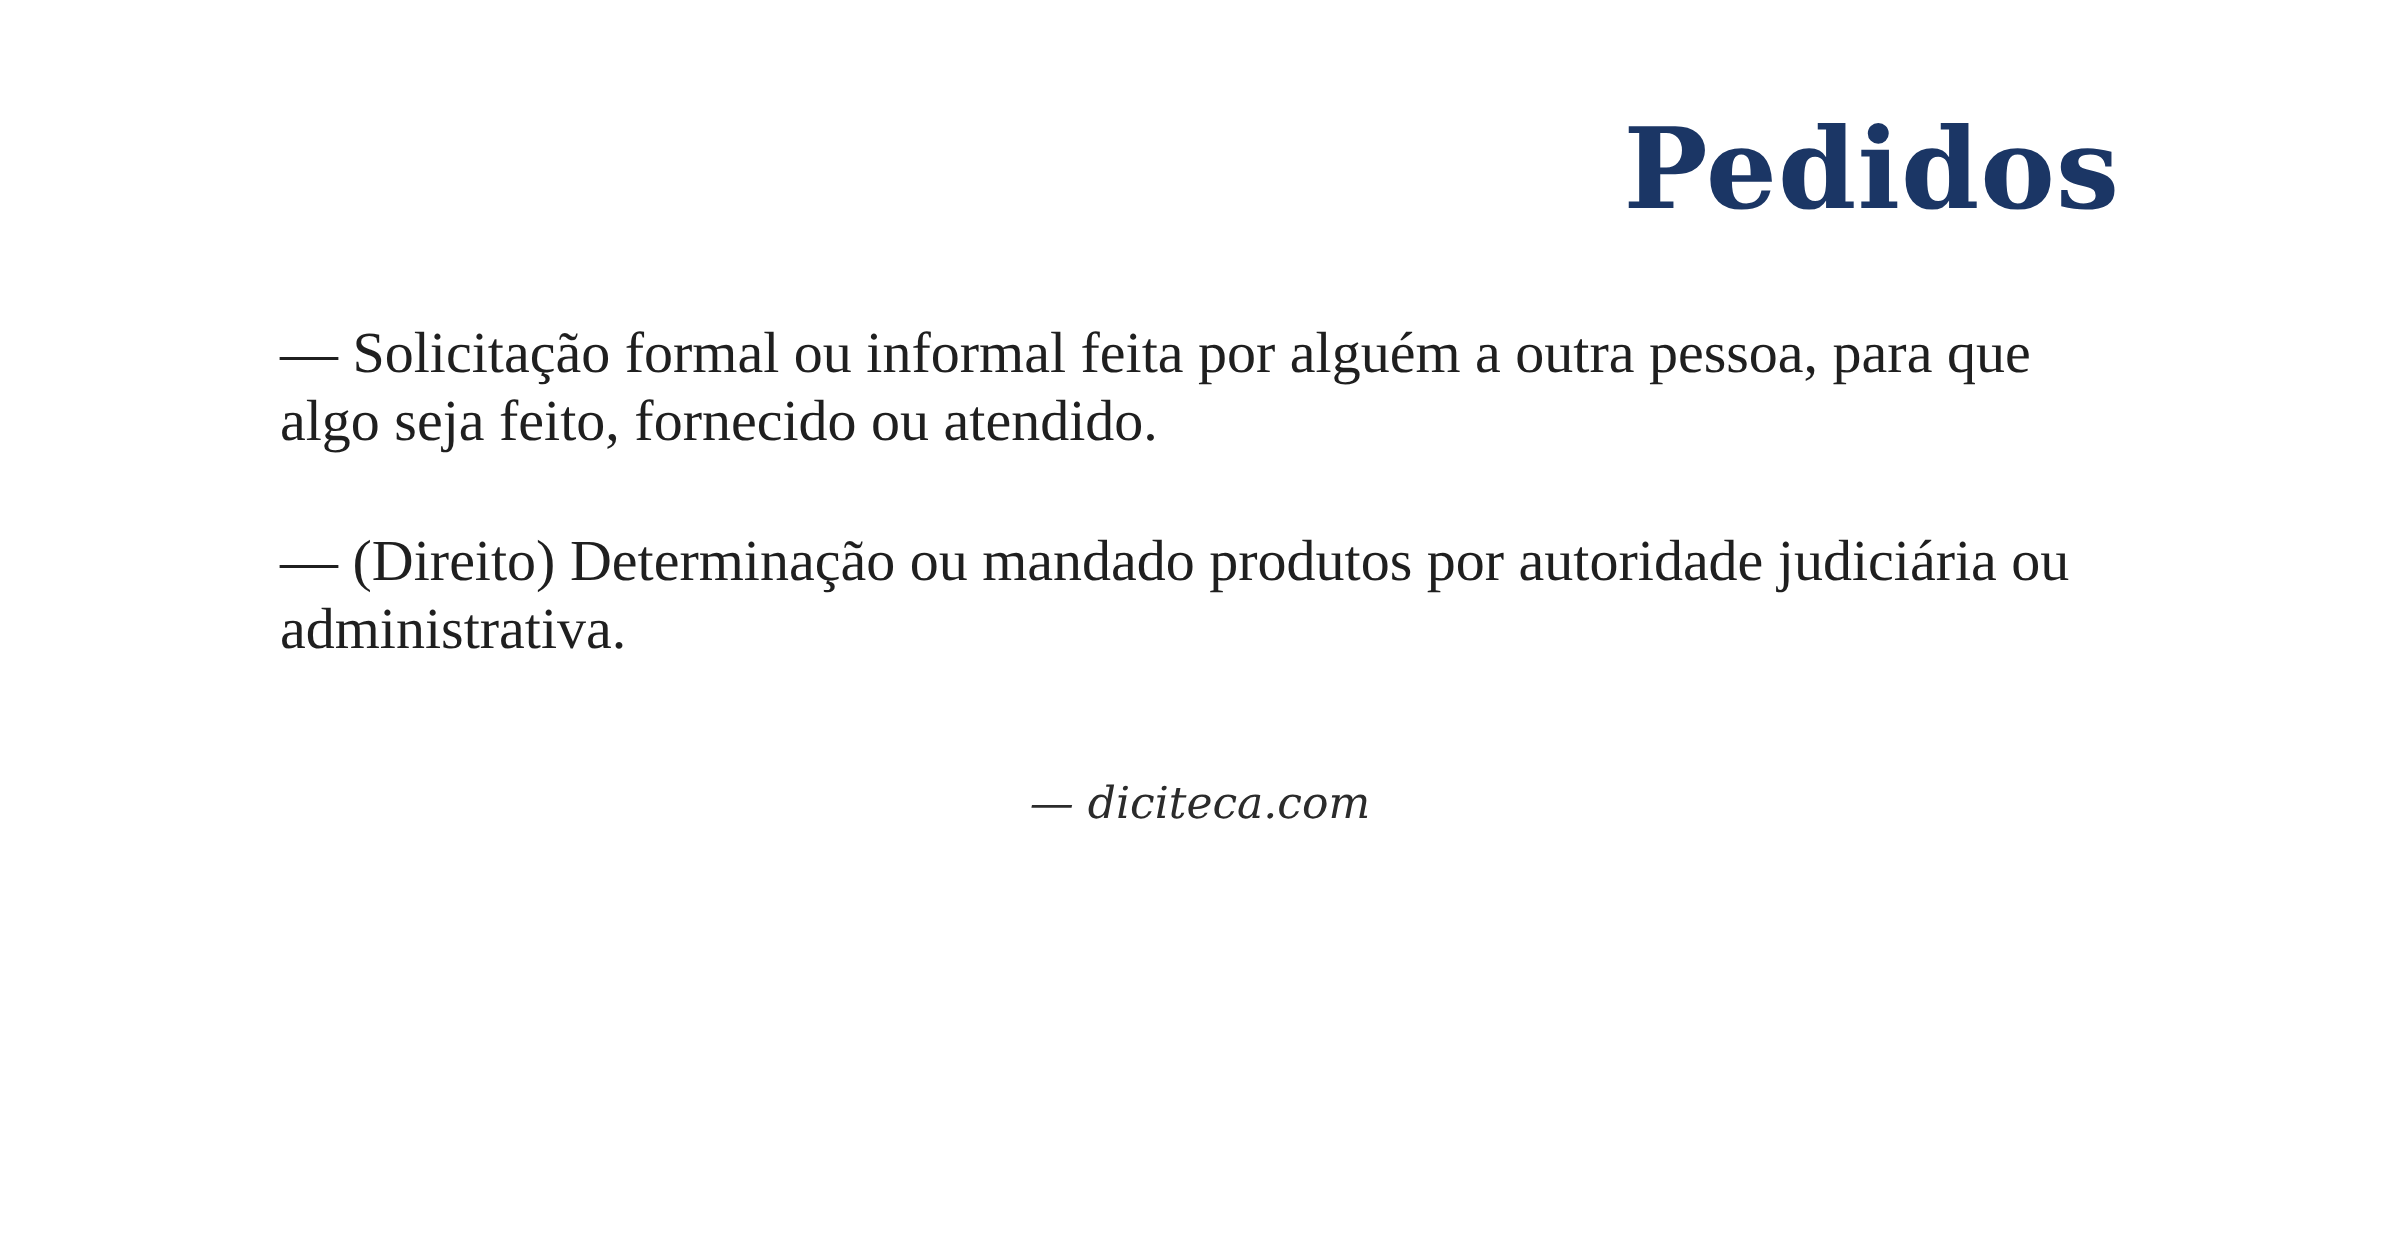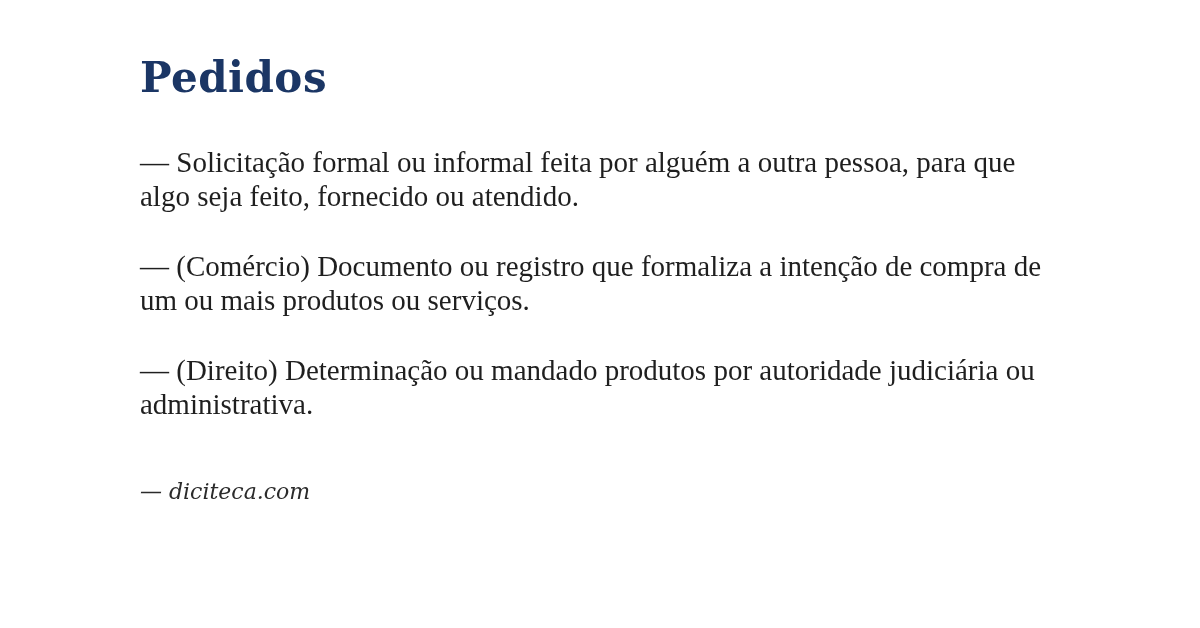--- a/index.html
+++ b/index.html
@@ -15,24 +15,25 @@
     width: 1200px;
     height: 628px;
     background: #ffffff;
     padding: 56px 140px 0 140px;
     font-family: "Liberation Serif", serif;
   }
 
   .title {
     font-family: "DejaVu Serif", serif;
     font-weight: 700;
-    font-size: 42px;
+    font-size: 56px;
     line-height: 1.05;
     color: #1b3665;
     letter-spacing: 0.5px;
+    text-align: right;
   }
 
   .subtitle {
     font-family: "DejaVu Serif", serif;
     font-weight: 700;
     font-style: italic;
     font-size: 27px;
     color: #1b3665;
     margin-top: 9px;
   }
@@ -50,29 +51,29 @@
     margin-bottom: 21px;
     margin-top: 36px;
   }
 
   .attribution {
     font-family: "DejaVu Serif", serif;
     font-style: italic;
     font-size: 22px;
     color: #2b2b2b;
     margin-top: 58px;
+    text-align: center;
   }
 </style>
 </head>
 <body>
 
 <div class="card">
   <h1 class="title">Pedidos</h1>
 
 
   <div class="definitions">
     <p class="definition">— Solicitação formal ou informal feita por alguém a outra pessoa, para que algo seja feito, fornecido ou atendido.</p>
-    <p class="definition">— (Comércio) Documento ou registro que formaliza a intenção de compra de um ou mais produtos ou serviços.</p>
     <p class="definition">— (Direito) Determinação ou mandado produtos por autoridade judiciária ou administrativa.</p>
   </div>
 
   <div class="attribution">— diciteca.com</div>
 </div>
 
 </body></html>

